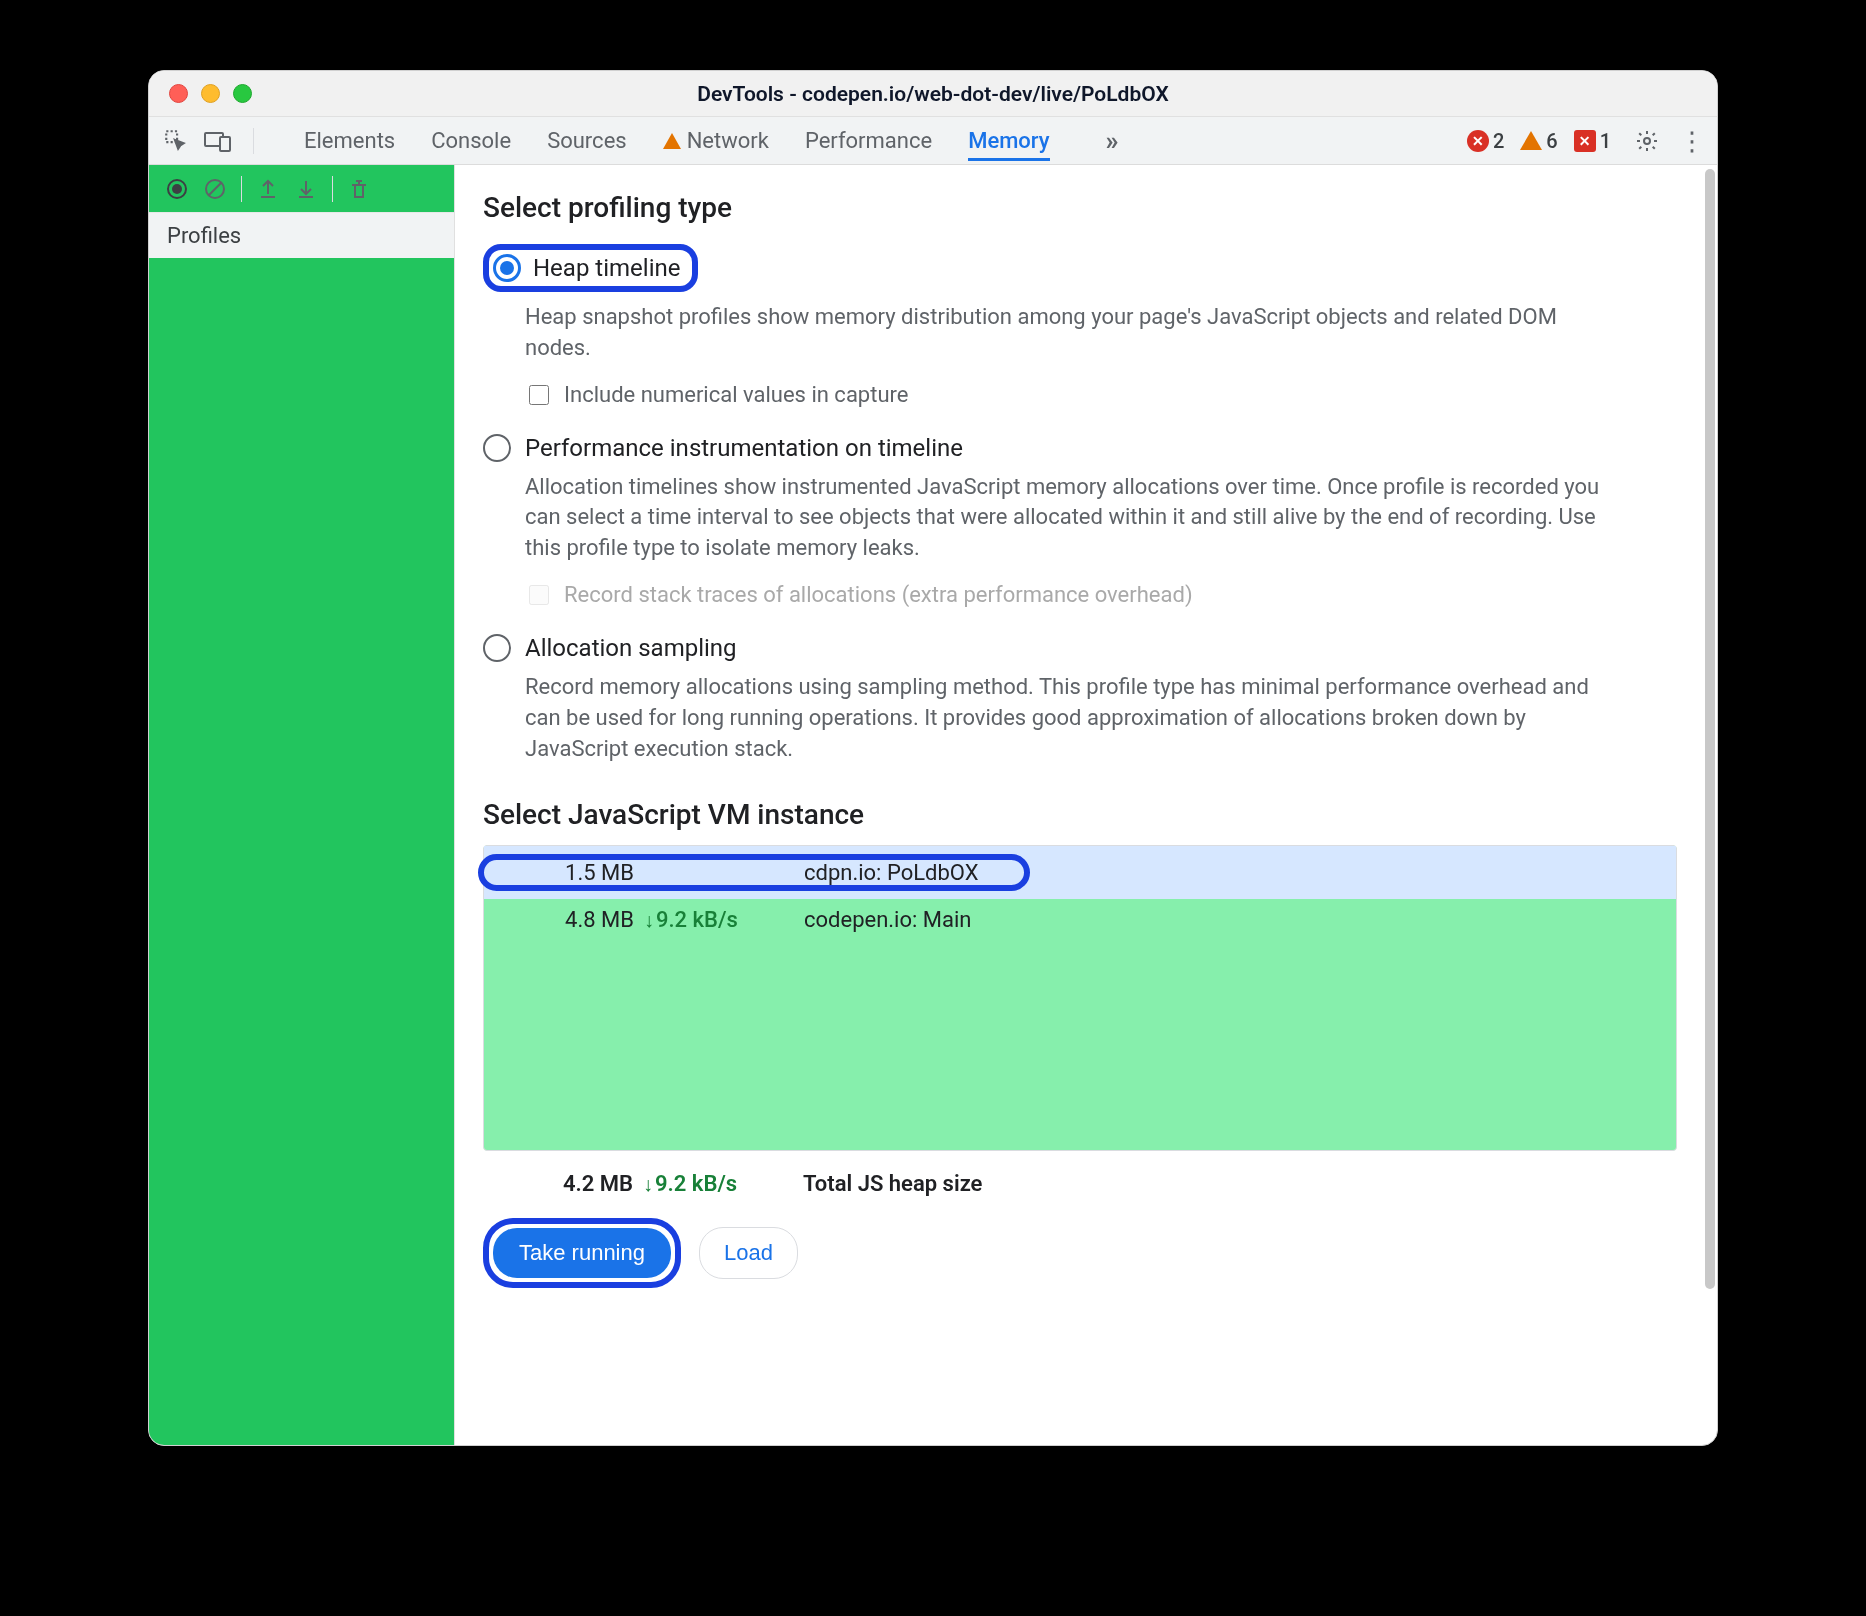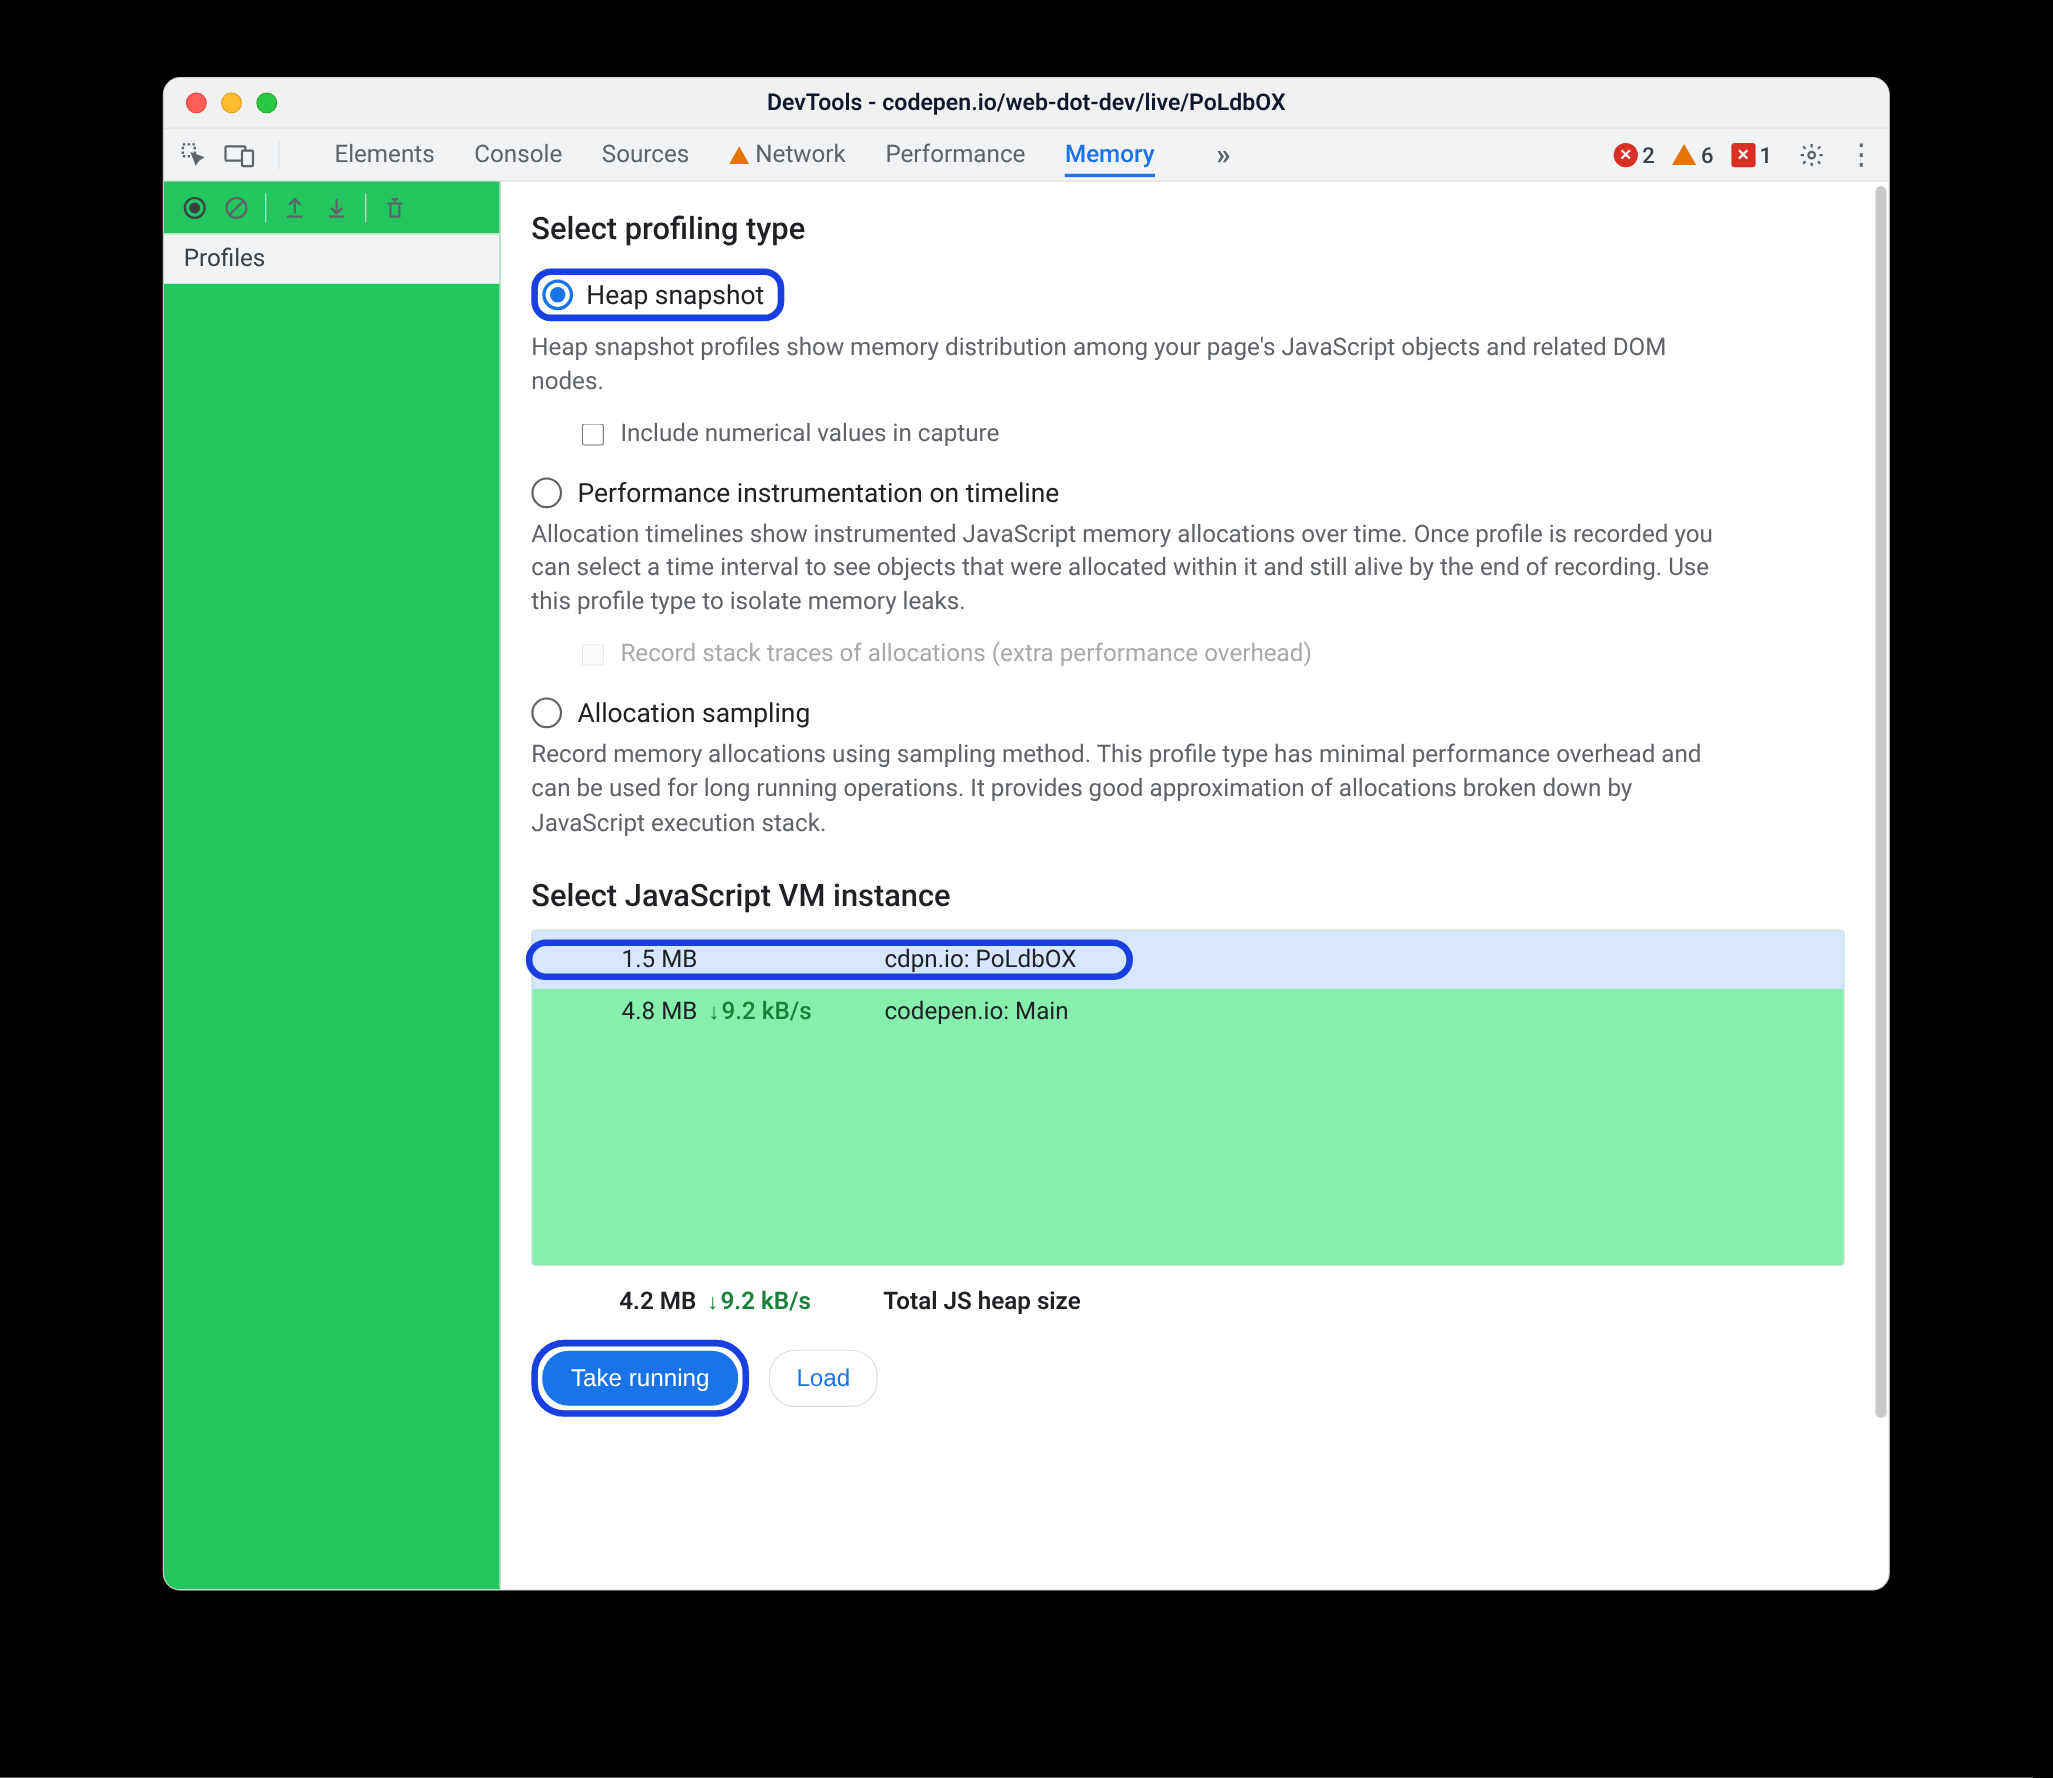--- a/index.html
+++ b/index.html
@@ -105,21 +105,21 @@
   .radio {
     appearance:none;
     width:28px; height:28px; border:2px solid #5f6368; border-radius:50%;
     margin:0; flex-shrink:0; position:relative; cursor:pointer;
   }
   .radio.checked { border-color:#1a73e8; border-width:3px;}
   .radio.checked::after {
     content:''; position:absolute; inset:4px; background:#1a73e8; border-radius:50%;
   }
   .option-label { font-size:24px; color:#202124; }
-  .option-desc { font-size:22px; color:#5f6368; line-height:1.4; margin-top:6px; max-width:1080px;}
+  .option-desc { font-size:22px; color:#5f6368; line-height:1.4; margin-left:42px; margin-top:6px; max-width:1080px;}
   .checkbox-row { margin-left: 42px; margin-top:18px; margin-bottom:20px; display:flex; align-items:center; gap:12px; font-size:22px; color:#5f6368;}
   .checkbox-row input { width:20px; height:20px; }
   .checkbox-row.disabled { color:#a9a9a9; }
   .checkbox-row.disabled input { opacity:0.5; }
   .highlight-box {
     border:6px solid #1a3fe0;
     border-radius: 18px;
     padding: 4px 12px 4px 4px;
     display:inline-flex; align-items:center; gap:12px;
   }
@@ -276,21 +276,21 @@
       </div>
       <div class="sidebar-section">Profiles</div>
     </div>
 
     <div class="main">
       <h2>Select profiling type</h2>
 
       <div class="option-row">
         <span class="highlight-box">
           <span class="radio checked"></span>
-          <span class="option-label">Heap snapshot</span>
+          <span class="option-label">Heap timeline</span>
         </span>
       </div>
       <div class="option-desc">Heap snapshot profiles show memory distribution among your page's JavaScript objects and related DOM nodes.</div>
       <div class="checkbox-row">
         <input type="checkbox" style="">
         <span>Include numerical values in capture</span>
       </div>
 
       <div class="option-row" style="margin-top:10px">
         <span class="radio"></span>

